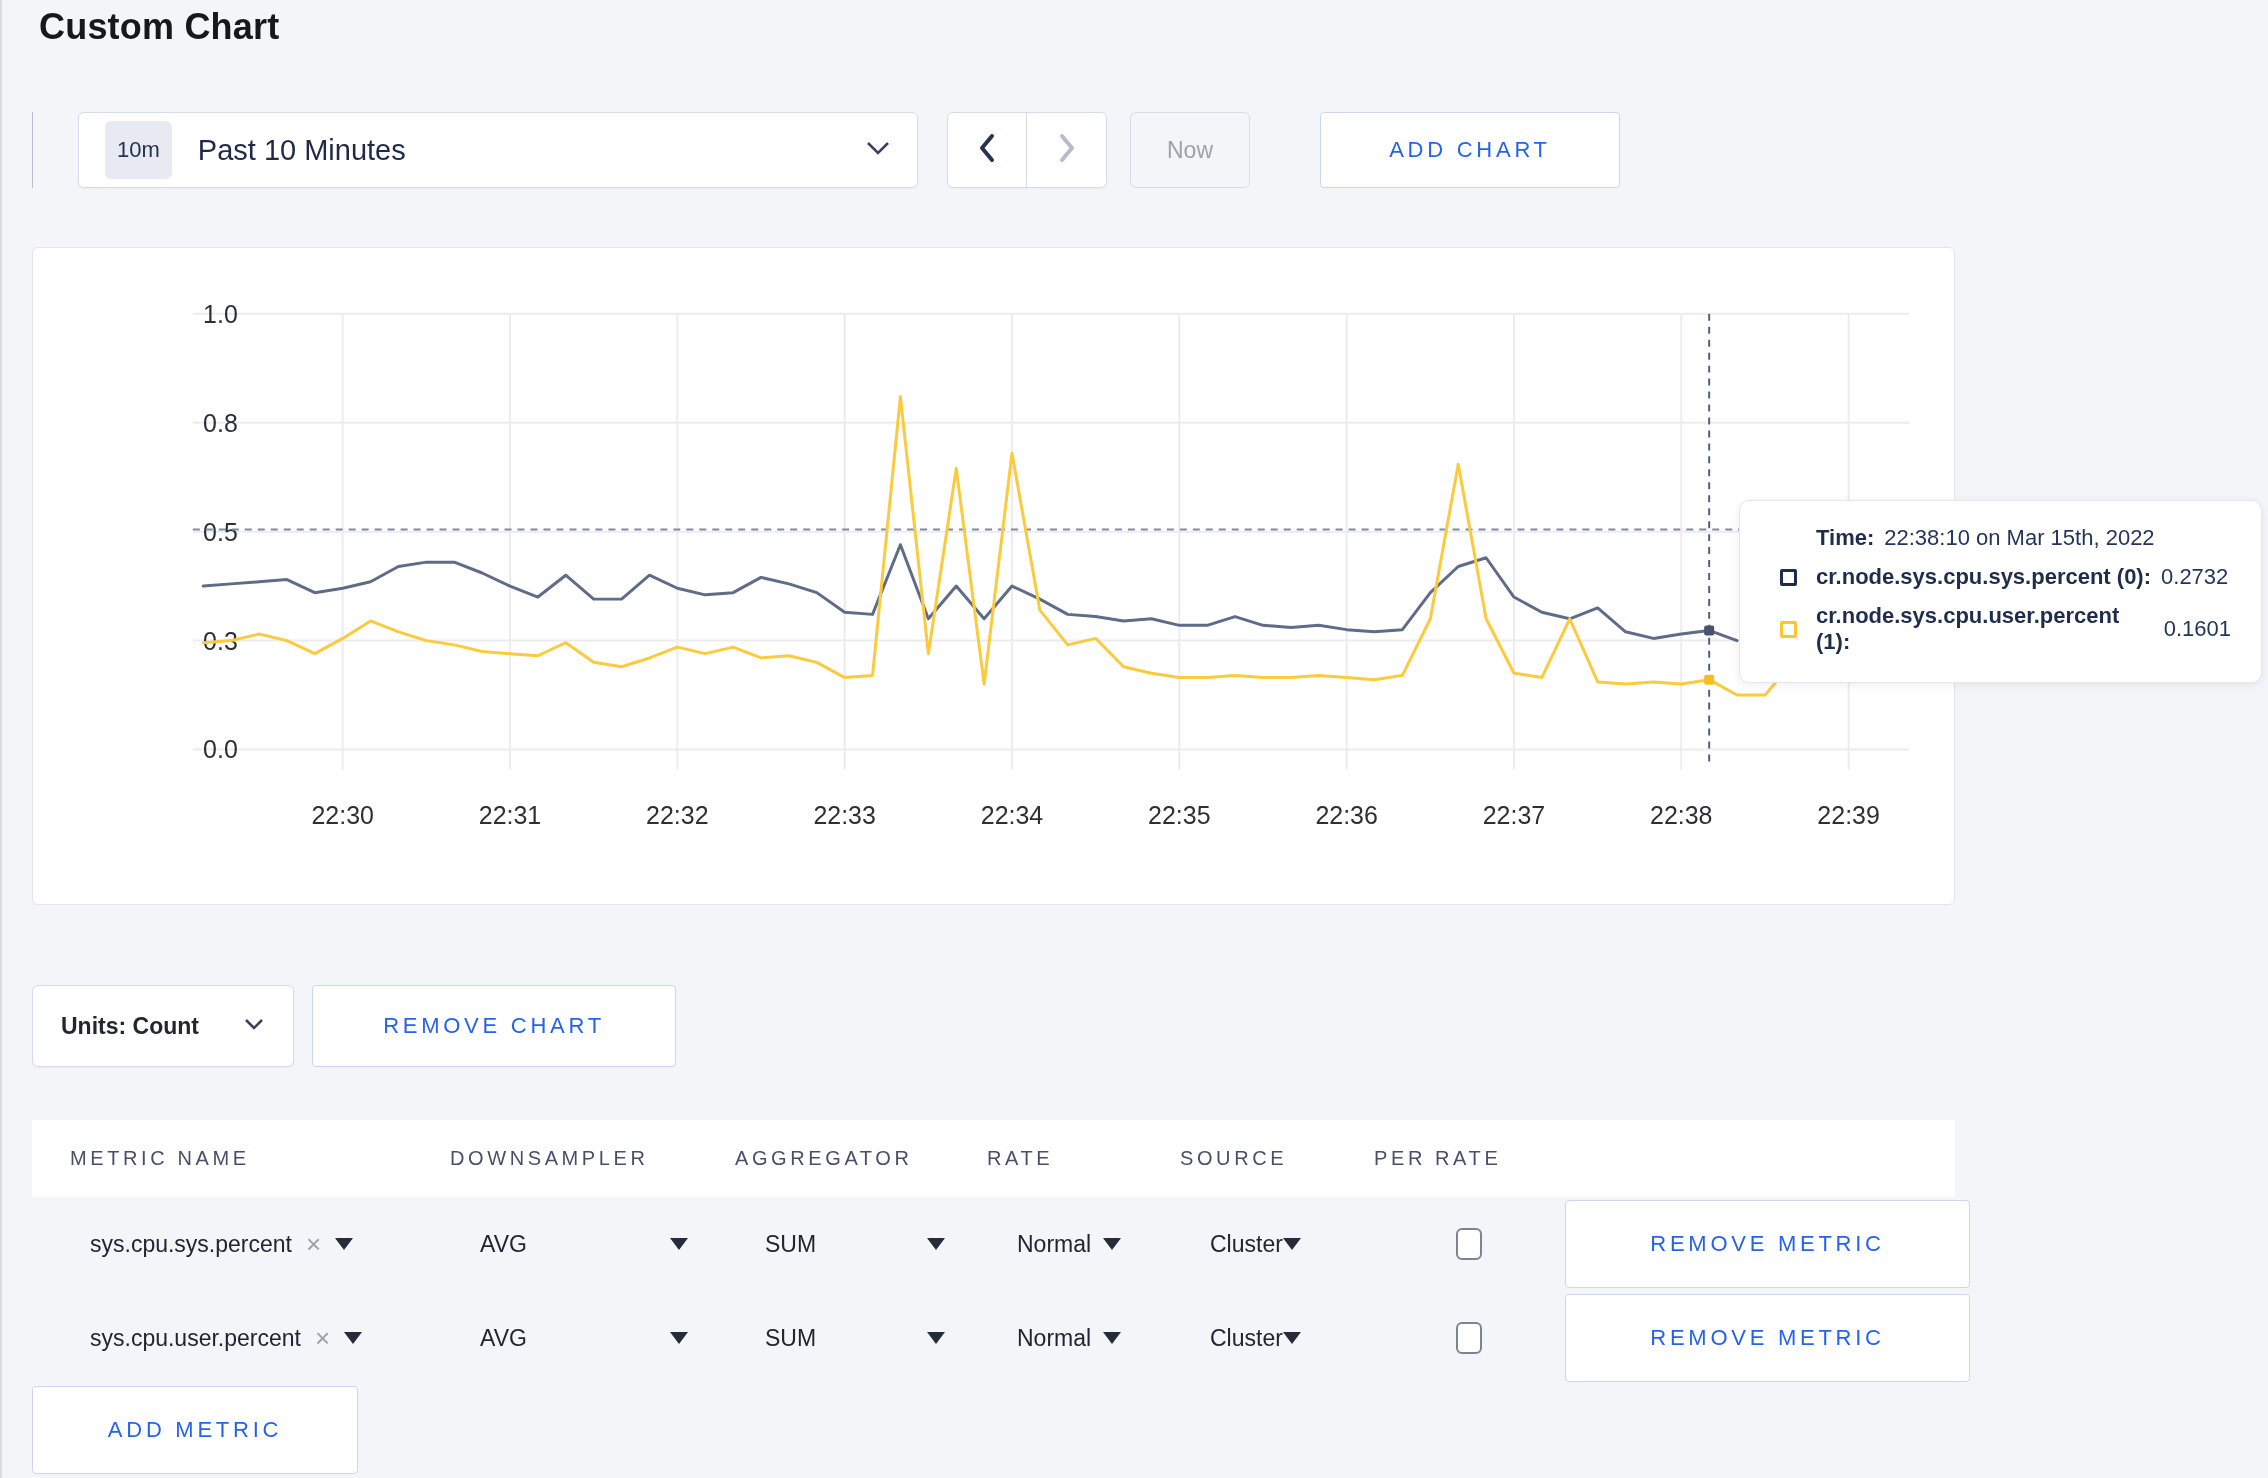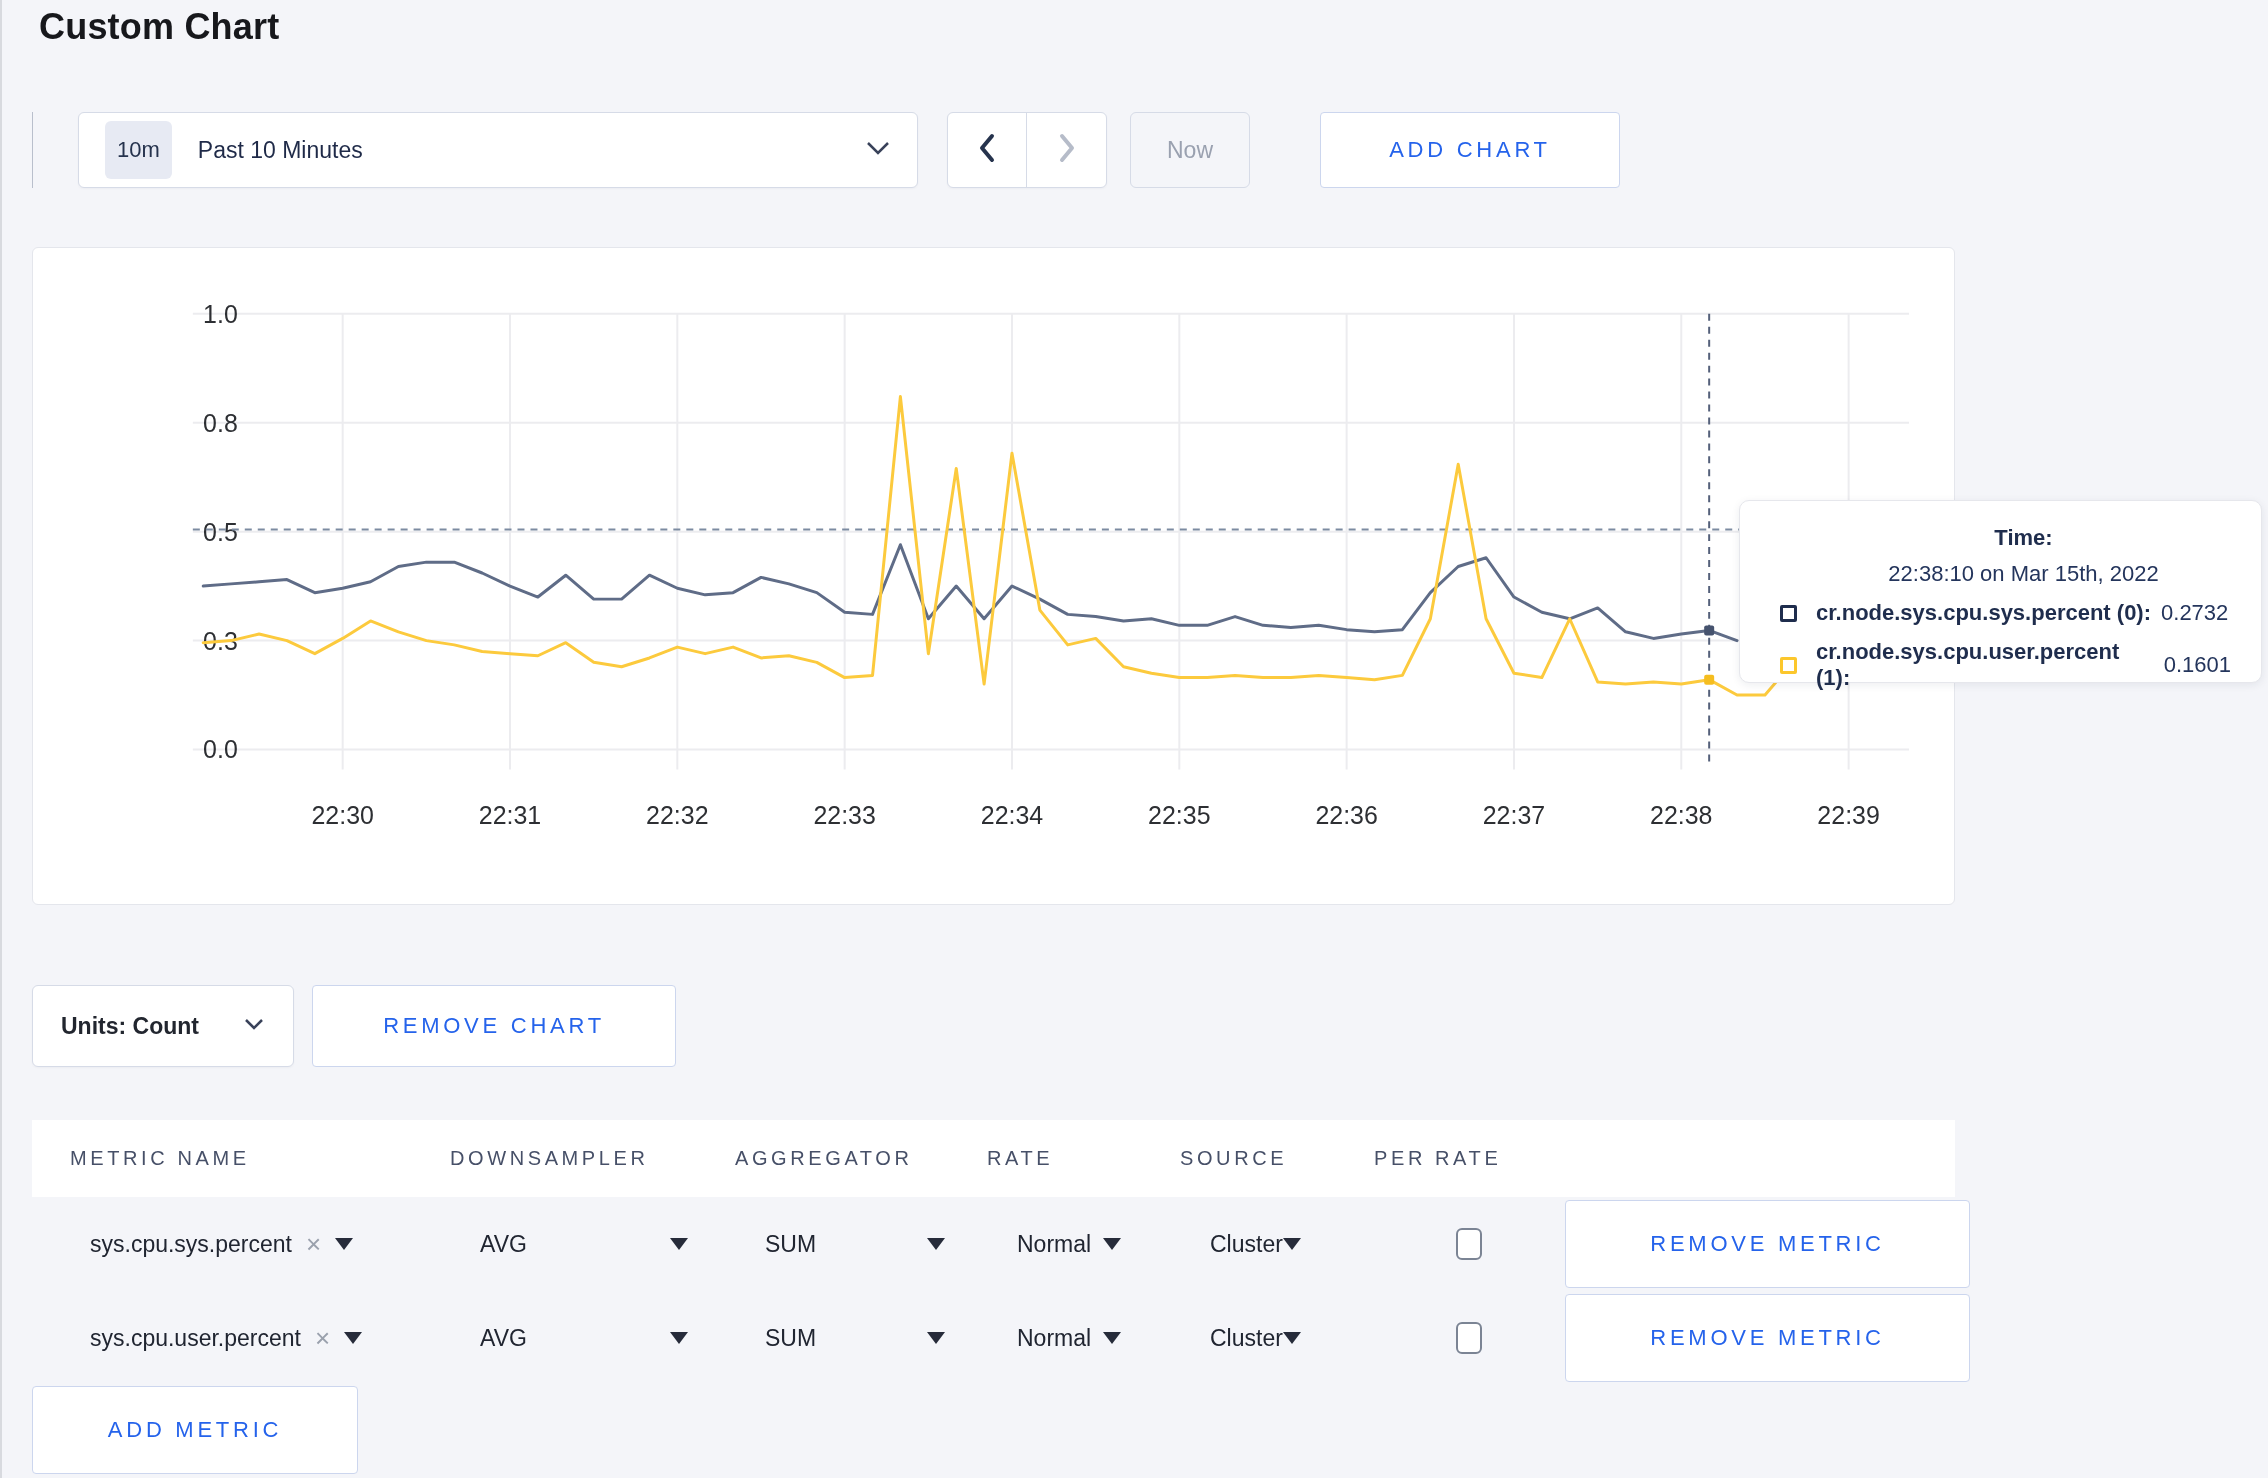--- a/index.html
+++ b/index.html
@@ -27,21 +27,21 @@
   .ctl {
     background:#ffffff; border:1px solid #d6dbe7; border-radius:6px;
     display:flex; align-items:center;
     box-shadow:0 1px 2px rgba(40,50,80,0.04);
   }
   #time-range { left:76px; top:112px; width:840px; height:76px; padding:0 26px; cursor:pointer; }
   #time-range-badge {
     background:#e7eaf3; color:#26334d; font-weight:400; font-size:22px;
     border-radius:6px; padding:16px 12px; margin-right:26px;
   }
-  #time-range-label { font-size:23px; color:#1f2a48; flex:1; }
+  #time-range-label { font-size:29px; color:#1f2a48; flex:1; }
 
   #step-group { left:945px; top:112px; width:160px; height:76px; padding:0; }
   .step-cell { width:50%; height:100%; display:flex; align-items:center; justify-content:center; cursor:pointer; }
   .step-cell:first-child { border-right:1px solid #d6dbe7; }
 
   #now-button {
     left:1128px; top:112px; width:120px; height:76px;
     background:transparent; border:1px solid #d6dbe7; border-radius:6px;
     display:flex; align-items:center; justify-content:center;
     font-size:23px; color:#9aa1b0; cursor:default;
@@ -64,21 +64,21 @@
   
   #chart-tooltip {
     left:1737px; top:500px; width:523px; height:183px;
     background:#ffffff; border:1px solid #e6e7ec; border-radius:10px;
     box-shadow:0 2px 8px rgba(30,40,70,0.08);
     padding:24px 30px 0 40px; z-index:5;
     display:flex; flex-direction:column; gap:13px;
     font-size:22px; color:#1f2d4d;
   }
   .tt-row { display:flex; align-items:center; gap:10px; }
-  .tt-row.indent { padding-left:36px;flex-direction:column; }
+  .tt-row.indent { padding-left:36px; }
   .tt-label { font-weight:700; }
   .tt-value { color:#24355c; }
   .swatch { width:17px; height:17px; border-radius:2px; background:#fff; margin-right:9px; flex:0 0 auto; }
   .swatch-0 { border:3px solid #1f2d4d; }
   .swatch-1 { border:3px solid #fcc72c; }
 
   
   #units-dropdown {
     left:30px; top:985px; width:262px; height:82px; padding:4px 28px;
     justify-content:space-between; cursor:pointer;

